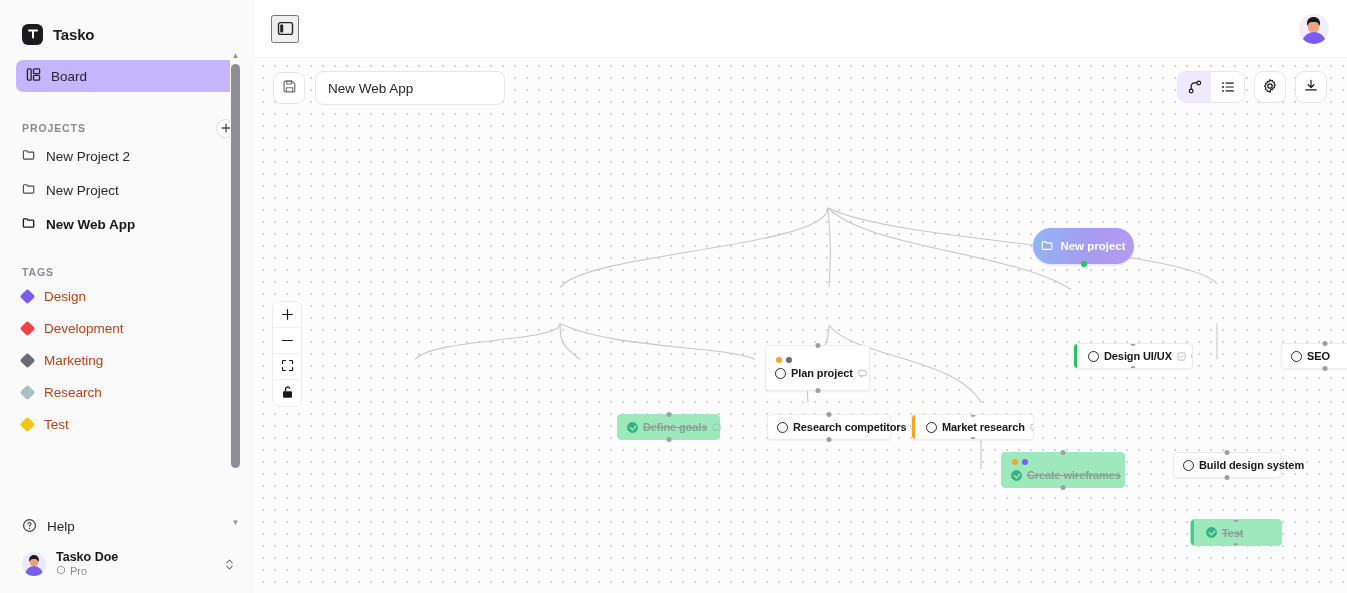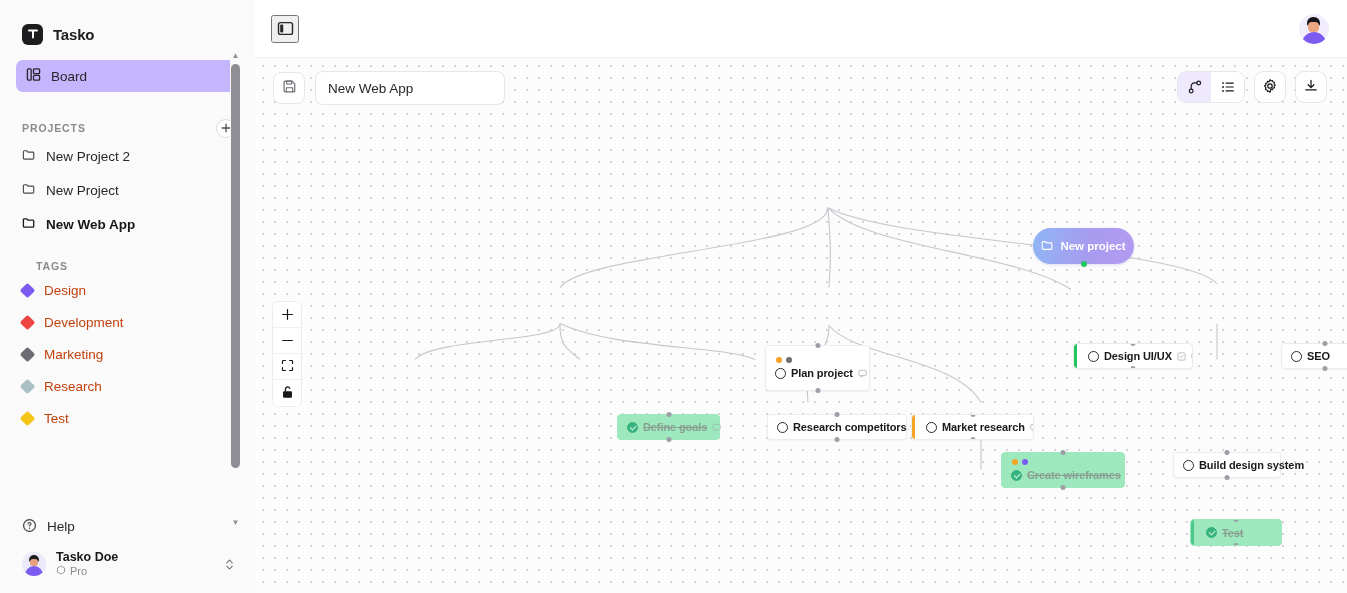--- a/index.html
+++ b/index.html
@@ -54,21 +54,21 @@
     color:#4a4a50; font-size:13px; line-height:1;
   }
   .proj-item {
     display:flex; align-items:center; gap:10px;
     padding: 0 22px; height: 32px; margin-top: 2px;
     font-size: 13.5px; color:#27272a;
   }
   .proj-item.bold .plbl { font-weight:700; color:#18181b; }
   .plbl{font-size:13.5px;}
 
-  .tags-head { padding: 0 36px; margin-top: 16px; height:18px; }
+  .tags-head { padding: 0 22px; margin-top: 22px; height:18px; }
   .tag-item {
     display:flex; align-items:center; gap:11px;
     padding: 0 22px; height: 32px; font-size: 13.5px; color:#c2410c;
   }
   .diamond { width:11px;height:11px;transform:rotate(45deg);border-radius:2px; flex:0 0 11px;}
 
   .side-bottom { padding-bottom: 14px; }
   .help-item {
     display:flex;align-items:center;gap:10px;padding:0 22px;height:34px;font-size:13.5px;color:#27272a;
   }
@@ -526,21 +526,21 @@
             <span class="mini">
               <svg width="9" height="9" viewBox="0 0 12 12" fill="none">
                   <rect x="1" y="1.8" width="10" height="7.2" rx="1.6" stroke="#9bc4ac" stroke-width="1.1"></rect>
                   <path d="M4 9v2l2.2-2" stroke="#9bc4ac" stroke-width="1.1" stroke-linejoin="round"></path>
                 </svg>
             </span>
           </div>
           <span class="handle bot"></span>
         </div>
 
-        <div class="node" style="left:512px;top:356px;width:140px;height:26px;">
+        <div class="node" style="left:512px;top:356px;width:124px;height:26px;">
           <span class="handle top"></span>
           <div class="row">
             <span class="cbox"></span>
             <span class="title">Research competitors</span>
           </div>
           <span class="handle bot"></span>
         </div>
 
         <div class="node" style="left:656px;top:356px;width:123px;height:26px;overflow:hidden;">
           <span class="lbar" style="background:#f5a524"></span>

